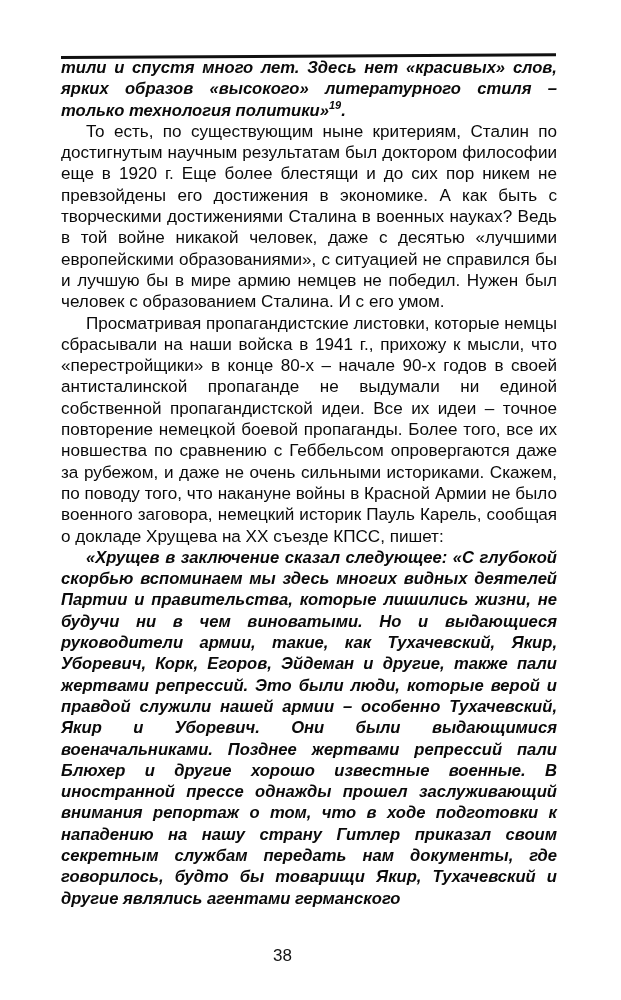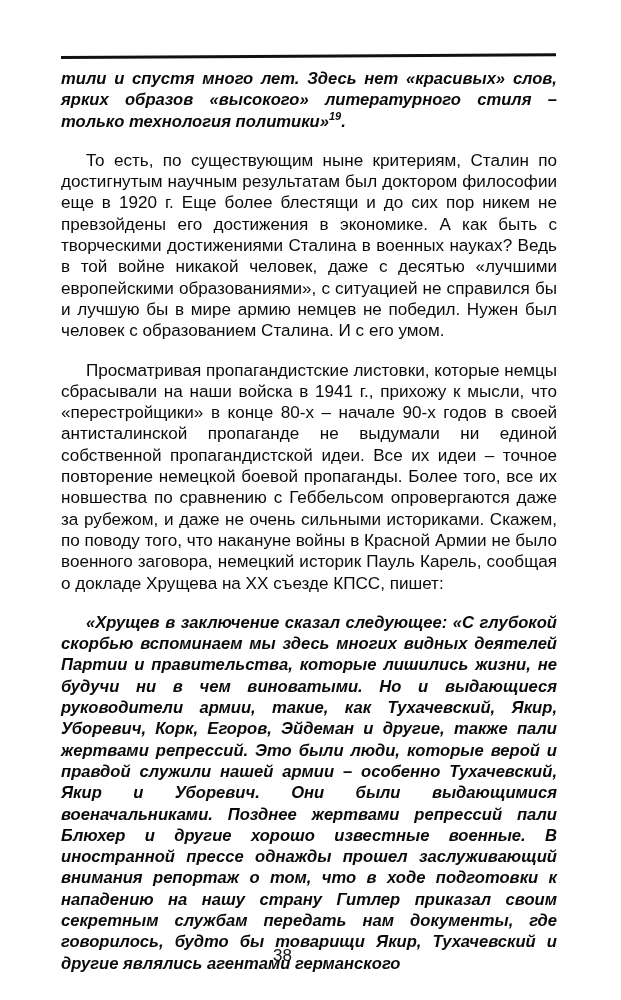--- a/index.html
+++ b/index.html
@@ -37,21 +37,21 @@
     top: 56px;
     width: 495px;
     height: 3px;
     background: #111111;
     transform: rotate(-0.32deg);
     transform-origin: left center;
   }
   .text-column {
     position: absolute;
     left: 61px;
-    top: 68px;
+    top: 57px;
     width: 496px;
   }
   p {
     margin: 0;
     text-align: justify;
     text-justify: inter-word;
     font-size: 17.1px;
     line-height: 21.3px;
     hyphens: none;
   }
@@ -59,21 +59,20 @@
     font-style: italic;
     font-weight: bold;
     font-size: 16.6px;
   }
   p.body {
     font-style: normal;
     font-weight: normal;
   }
   p.indent {
     text-indent: 25px;
-    margin-top: 18px;
   }
   .quote-block {
     margin-top: 0px;
   }
   sup {
     font-size: 11px;
     font-weight: bold;
     vertical-align: super;
     line-height: 0;
   }

